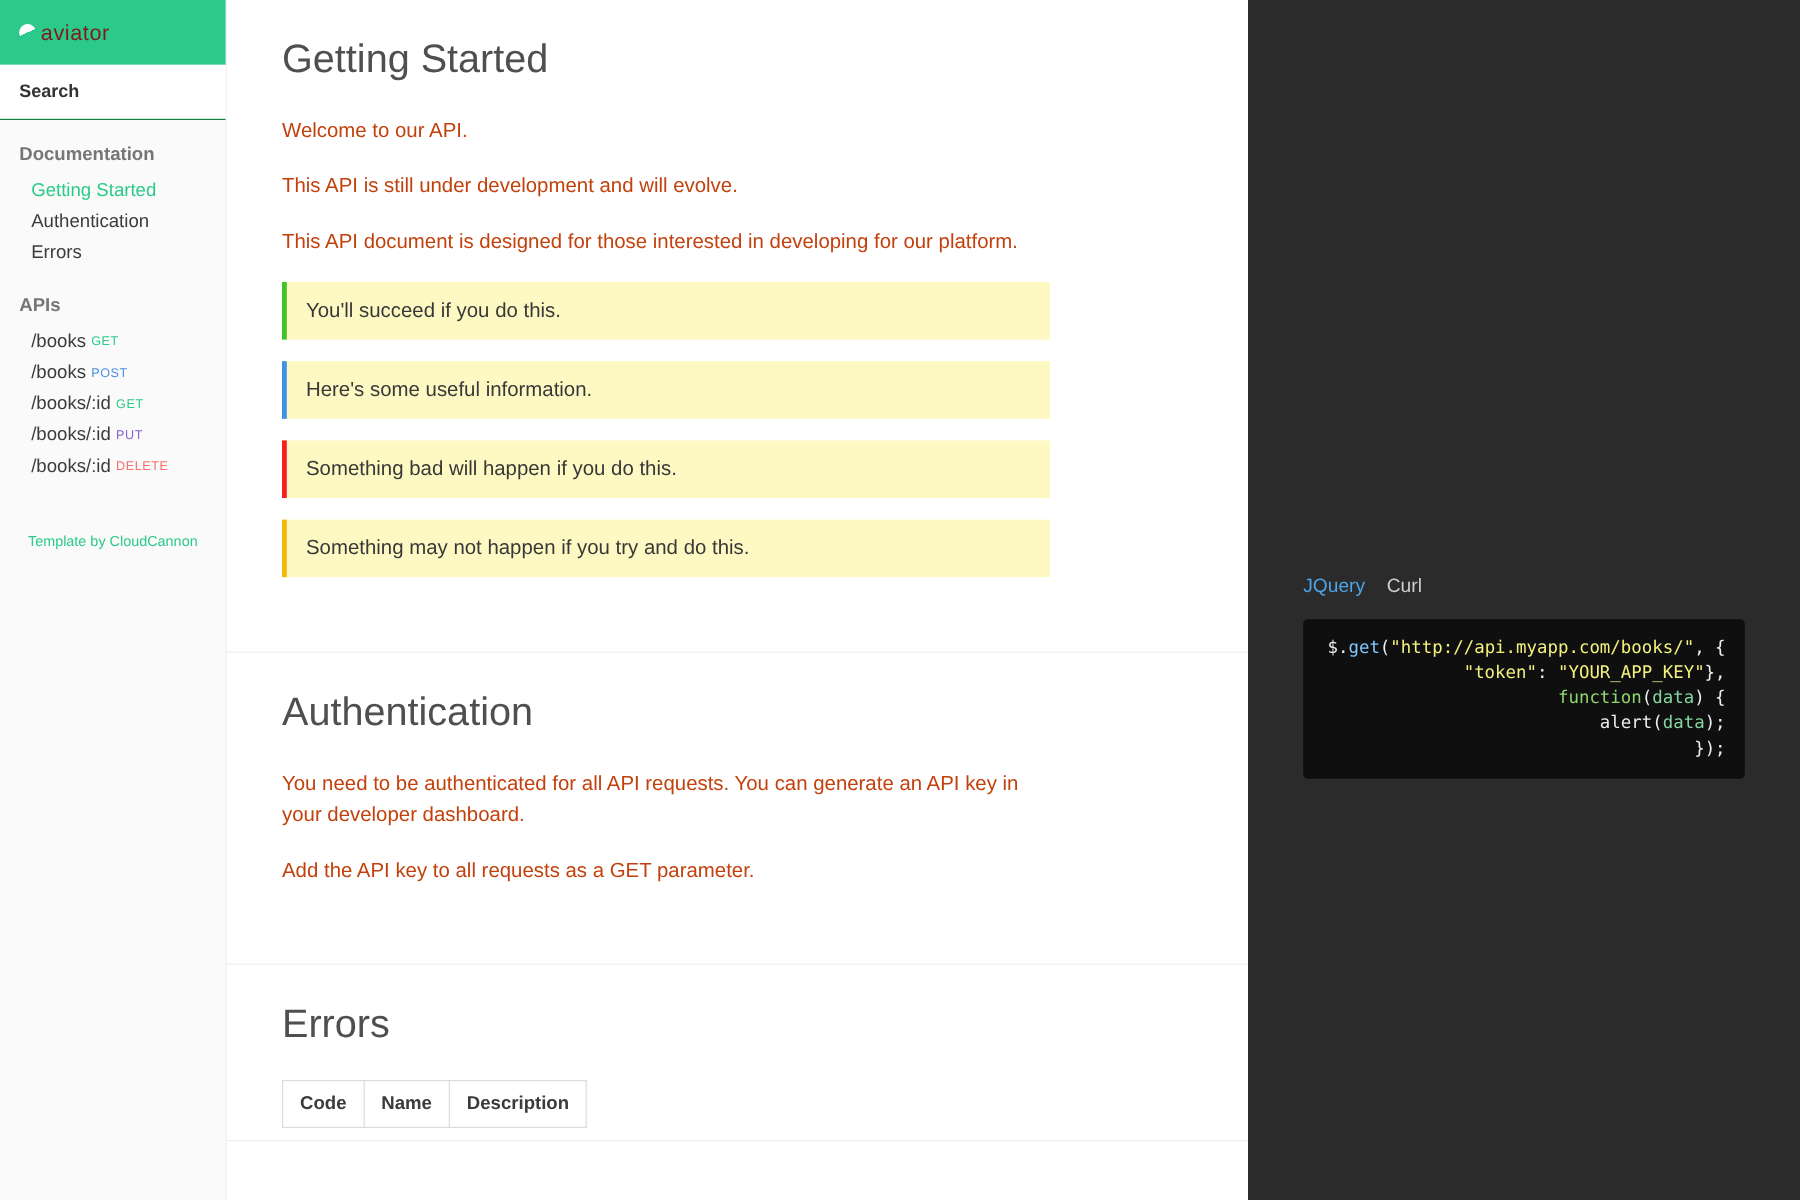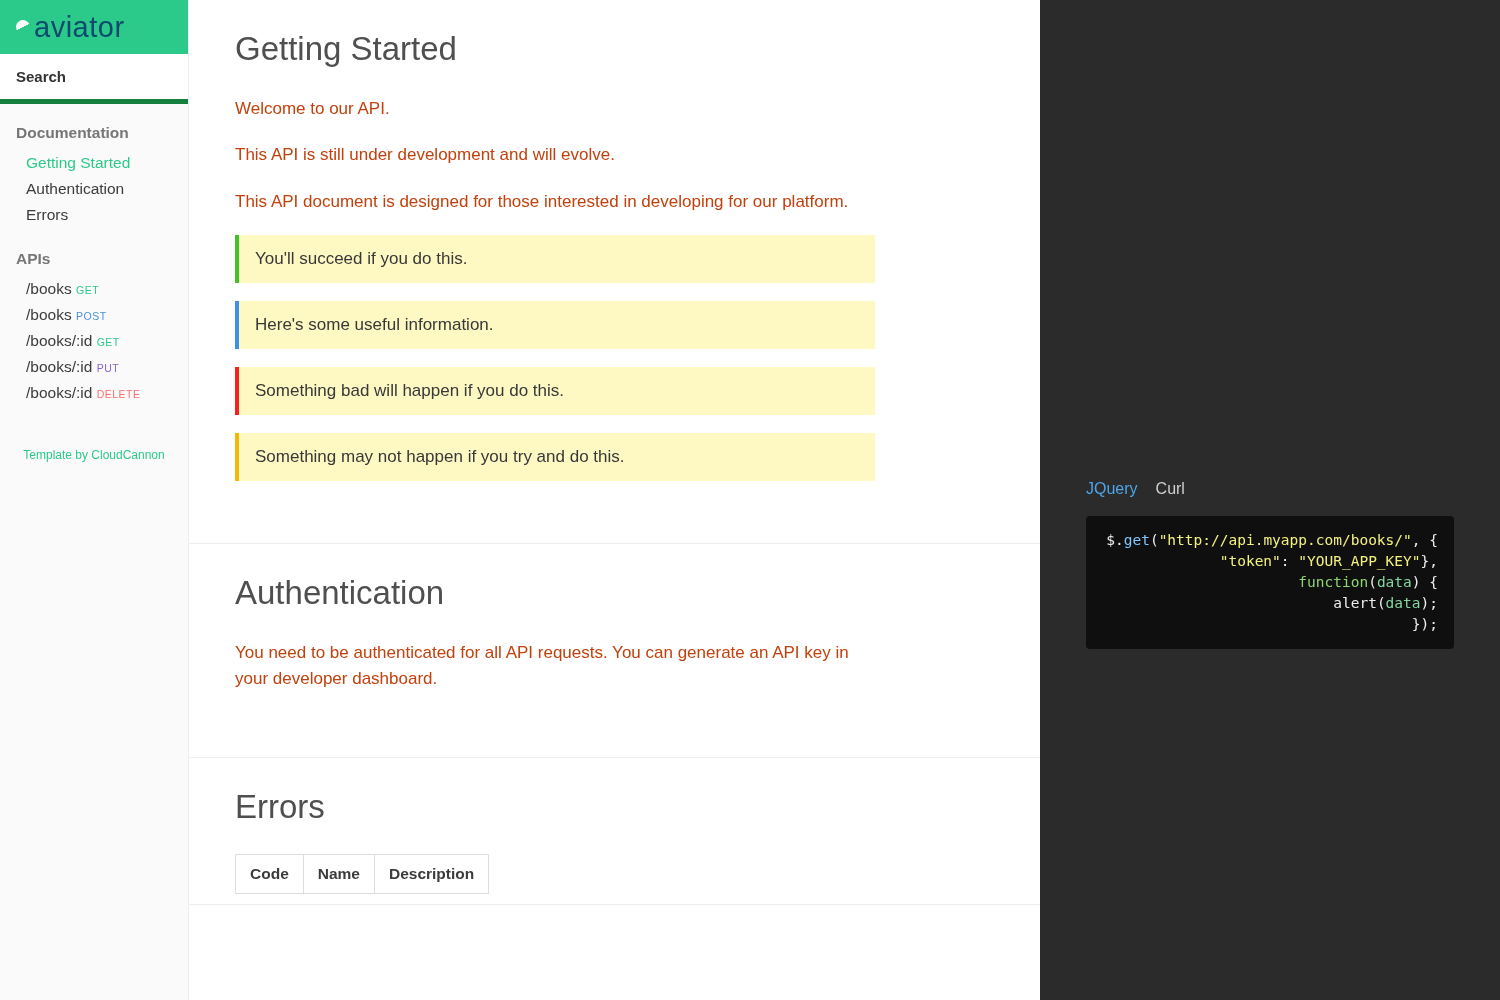--- a/index.html
+++ b/index.html
@@ -4,22 +4,22 @@
 <style>
 * { box-sizing: border-box; margin: 0; padding: 0; }
 body { font-family: -apple-system, BlinkMacSystemFont, "Segoe UI", Helvetica, Arial, sans-serif; color: #3b3b3b; }
 
 .layout { display: flex; min-height: 100vh; }
 
 
 .sidebar { width: 189px; background: #fafafa; border-right: 1px solid #eee; flex-shrink: 0; }
 .logo-bar { background: #2bca8b; height: 54px; display: flex; align-items: center; padding: 0 16px; }
 .logo-bar .wing { display:inline-block; width:14px; height:14px; border-radius:50%; background: linear-gradient(135deg, #fff 50%, transparent 50%); margin-right:4px; transform: rotate(20deg);}
-.logo-bar .brand { color:#0c4a6e; font-size:29px; font-weight:400; letter-spacing:0.5px; }
-.search-box { background:#fff; padding: 14px 16px; border-bottom:5px solid #15803d; font-weight:700; color:#333; font-size:15px; }
+.logo-bar .brand { color:#7f1d1d; font-size:18px; font-weight:400; letter-spacing:0.5px; }
+.search-box { background:#fff; padding: 14px 16px; border-bottom:1px solid #15803d; font-weight:700; color:#333; font-size:15px; }
 .nav { padding: 20px 16px 6px; }
 .nav-heading { color:#767676; font-weight:700; font-size:15.5px; margin-bottom:8px; }
 .nav-list { list-style:none; margin-bottom: 22px; }
 .nav-list li { padding: 4px 0 4px 10px; font-size:15.5px; color:#3b3b3b; cursor:pointer; }
 .nav-list li.active { color:#2bca8b; }
 .api-path { color:#3b3b3b; }
 .method { font-size:10.5px; letter-spacing:0.5px; margin-left:0px; vertical-align:middle; }
 .m-get { color:#2bca8b; }
 .m-post { color:#4a90e2; }
 .m-put { color:#8864c9; }
@@ -114,20 +114,21 @@
       <p>This API document is designed for those interested in developing for our platform.</p>
       <div class="callout c-green">You'll succeed if you do this.</div>
       <div class="callout c-blue">Here's some useful information.</div>
       <div class="callout c-red">Something bad will happen if you do this.</div>
       <div class="callout c-yellow">Something may not happen if you try and do this.</div>
     </section>
 
     <section class="section">
       <h1>Authentication</h1>
       <p>You need to be authenticated for all API requests. You can generate an API key in your developer dashboard.</p>
+      <p>Add the API key to all requests as a GET parameter.</p>
     </section>
 
     <section class="section" style="padding-bottom:10px;">
       <h1>Errors</h1>
       <table>
         <thead>
           <tr>
             <th>Code</th>
             <th>Name</th>
             <th>Description</th>

